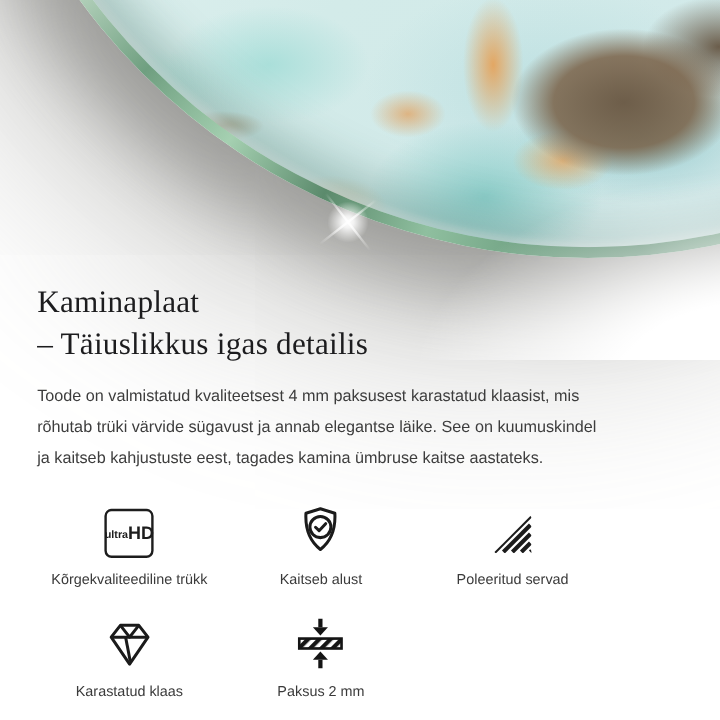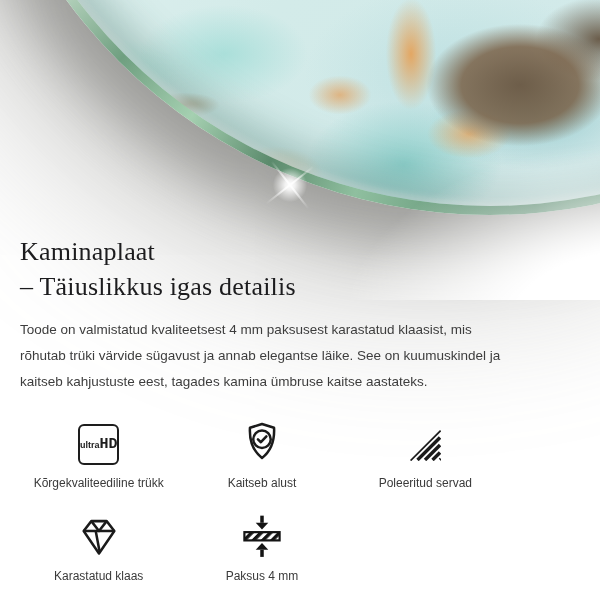--- a/index.html
+++ b/index.html
@@ -41,21 +41,21 @@
   }
   .sparkle{position:absolute;left:268px;top:163px;width:44px;height:44px;z-index:4;
     background:radial-gradient(circle at 50% 50%, rgba(255,255,255,1) 0%, rgba(255,255,255,.85) 16%, rgba(255,255,255,0) 55%);}
   .sparkle::before,.sparkle::after{
     content:"";position:absolute;left:-8px;right:-8px;top:50%;height:2px;margin-top:-1px;
     background:linear-gradient(to right, rgba(255,255,255,0), rgba(255,255,255,.95), rgba(255,255,255,0));
   }
   .sparkle::before{transform:rotate(-38deg);}
   .sparkle::after{transform:rotate(52deg);}
   
-  .content{position:absolute;left:0;top:0;width:544px;z-index:5;padding:234px 40px 0 20px;box-sizing:border-box;}
+  .content{position:absolute;left:0;top:0;width:544px;z-index:5;padding:234px 40px 0 31px;box-sizing:border-box;}
   .title{
     font-family:"Liberation Serif","DejaVu Serif",serif;font-weight:500;
     font-size:26px;line-height:35px;color:#1c1c1e;letter-spacing:.2px;
   }
   .desc{
     margin-top:13px;max-width:532px;font-size:13.5px;line-height:26px;color:#3d3d3d;
   }
   
   .features{
     margin-top:22px;display:grid;grid-template-columns:repeat(3,1fr);
@@ -63,21 +63,21 @@
   }
   .feature{display:flex;flex-direction:column;align-items:center;text-align:center;}
   .feature .icon-slot{height:48px;display:flex;align-items:flex-end;justify-content:center;}
   .feature .label{margin-top:11px;font-size:12px;color:#3a3a3a;line-height:14px;}
   .icon-stroke{stroke:#1b1b1b;fill:none;stroke-width:2.3;}
   .hd-box{
     width:37px;height:37px;border:2.5px solid #1d1d1d;border-radius:6px;
     display:flex;align-items:center;justify-content:center;color:#1d1d1d;
   }
   .hd-top{font-size:9px;font-weight:700;line-height:10px;}
-  .hd-main{font-size:15px;font-weight:700;line-height:15px;font-family:Liberation Mono, monospace;}
+  .hd-main{font-size:15px;font-weight:700;line-height:15px;}
 </style>
 </head>
 <body>
 
 <div class="page">
 
   <div class="hero">
     <div class="plate-outer">
       <div class="plate-inner"></div>
     </div>
@@ -158,18 +158,18 @@
                 <rect width="3.2" height="6" fill="#141414"></rect>
               </pattern>
             </defs>
             <line x1="20" y1="1.5" x2="20" y2="8" stroke="#141414" stroke-width="3.2"></line>
             <path d="M14.3 8 L25.7 8 L20 14.2 Z" fill="#141414"></path>
             <rect x="4" y="16.5" width="32" height="7.5" fill="url(#hatch)" stroke="#141414" stroke-width="2"></rect>
             <path d="M14.3 32.5 L25.7 32.5 L20 26.3 Z" fill="#141414"></path>
             <line x1="20" y1="32.5" x2="20" y2="39" stroke="#141414" stroke-width="3.2"></line>
           </svg>
         </div>
-        <div class="label">Paksus 4 mm</div>
+        <div class="label">Paksus 2 mm</div>
       </div>
 
     </div>
   </div>
 </div>
 
 </body></html>

